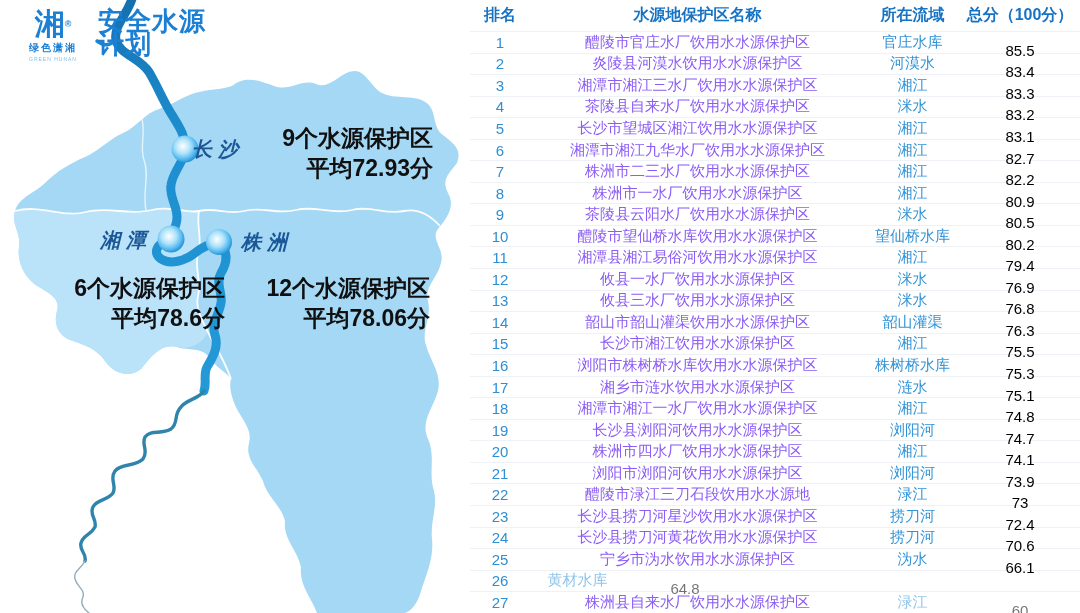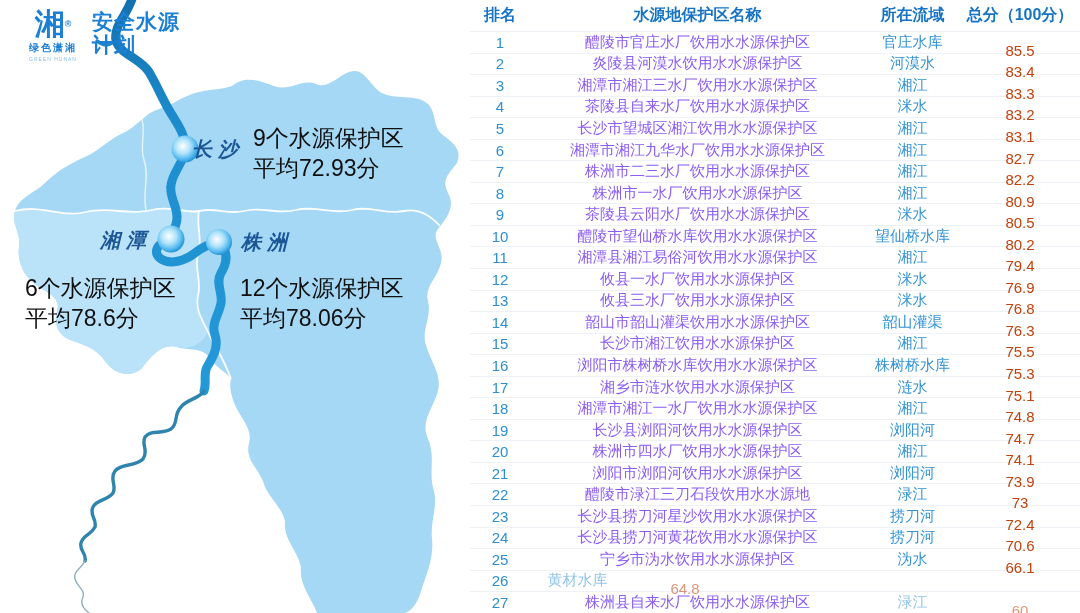--- a/index.html
+++ b/index.html
@@ -9,49 +9,49 @@
   
   .map-panel{position:absolute;left:0;top:0;width:470px;height:613px;}
   .map-svg{position:absolute;left:0;top:0;}
 
   .brand{position:absolute;left:27px;top:8px;width:52px;text-align:center;}
   .logo-char{font-size:30px;line-height:32px;font-weight:bold;color:#1b7fd4;letter-spacing:0;}
   .logo-char sup{font-size:9px;vertical-align:top;}
   .logo-sub{font-size:10px;font-weight:bold;color:#1b7fd4;letter-spacing:2px;margin-top:1px;}
   .logo-sub-en{font-size:5px;color:#85bde6;letter-spacing:1px;margin-top:1px;}
 
-  .program-title{position:absolute;left:92px;top:10px;font-weight:bold;color:#1b7fd4;
-                 font-size:21px;line-height:23px;letter-spacing:1px;}
+  .program-title{position:absolute;left:98px;top:10px;font-weight:bold;color:#1b7fd4;
+                 font-size:26px;line-height:23px;letter-spacing:1px;}
 
   .city{position:absolute;font-family:"DejaVu Serif",serif;font-style:italic;font-weight:bold;
         font-size:20px;color:#1b5796;letter-spacing:6px;white-space:nowrap;}
   .city-changsha{left:192px;top:136px;text-align:right;}
   .city-xiangtan{left:100px;top:227px;}
   .city-zhuzhou{left:241px;top:229px;text-align:right;}
 
-  .anno{position:absolute;text-align:left;font-weight:normal;font-size:23px;line-height:30px;
+  .anno{position:absolute;text-align:right;font-weight:bold;font-size:23px;line-height:30px;
         color:#101010;white-space:nowrap;}
   .anno-north{left:253px;top:123px;width:180px;}
   .anno-west{left:25px;top:273px;width:200px;}
   .anno-east{left:240px;top:273px;width:190px;}
 
   
   .table-panel{position:absolute;left:470px;top:0;width:610px;height:613px;}
   .thead{display:flex;height:31px;align-items:center;font-weight:bold;font-size:16px;color:#1673c4;}
   .tcell{box-sizing:border-box;text-align:center;overflow:hidden;white-space:nowrap;}
   .cell-rank{width:60px;}
   .cell-name{width:335px;}
   .cell-basin{width:95px;}
   .cell-score{width:120px;}
   .trow{display:flex;height:21.55px;align-items:center;font-size:15px;
         border-top:1px solid #eef2f7;box-sizing:border-box;}
   .trow .cell-rank{color:#2e8fd3;}
   .trow .cell-name{color:#8b5cf6;}
   .trow .cell-basin{color:#3293d6;}
-  .trow .cell-score{color:#c2410c;margin-top:16px;}
+  .trow .cell-score{color:#000000;margin-top:16px;}
   .trow.faded .cell-basin,.trow.faded .cell-score{opacity:.55;}
 </style>
 </head>
 <body>
 
 <div class="canvas">
 
   <div class="map-panel">
 
     <svg class="map-svg" width="470" height="613" viewBox="0 0 470 613">

